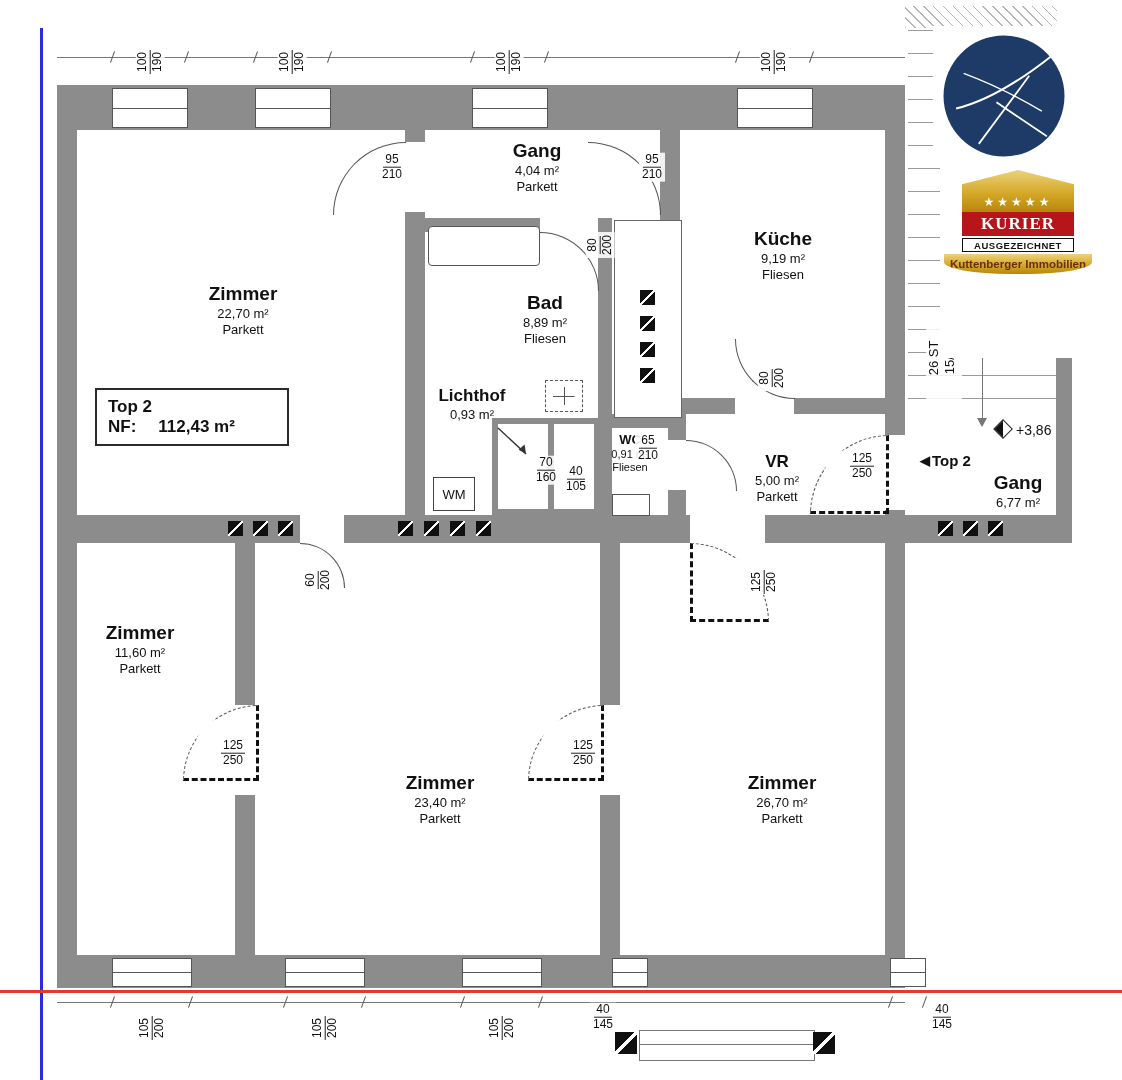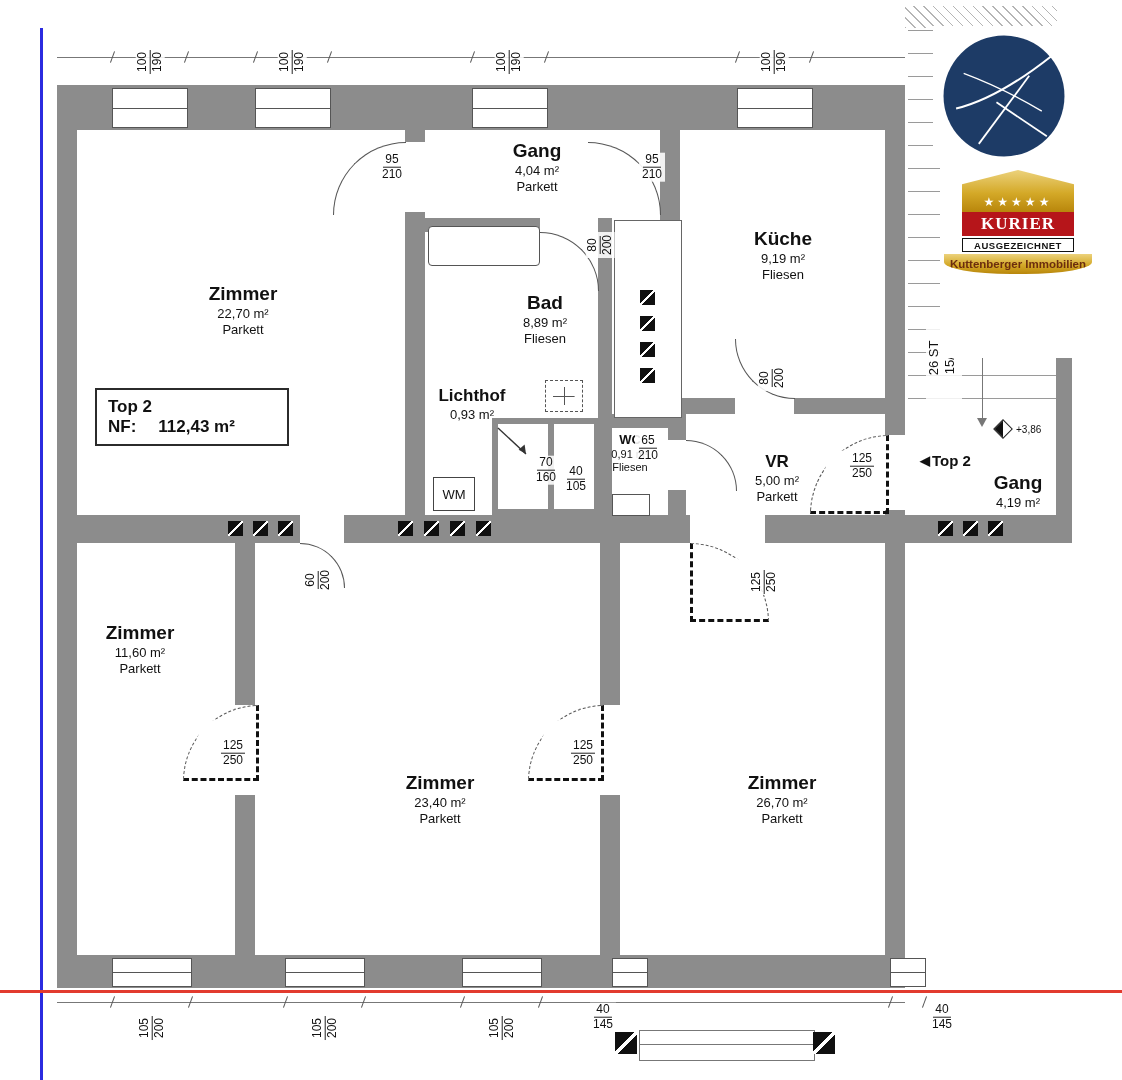--- a/index.html
+++ b/index.html
@@ -35,21 +35,21 @@
   .infobox{position:absolute;border:2px solid #2b2b2b;background:#fff;padding:7px 11px;
            font-size:17px;font-weight:bold;z-index:6;}
   .infobox .row2{display:flex;}
   .infobox .nfv{margin-left:22px;}
   .wmbox{position:absolute;border:1.5px solid #444;background:#fff;display:flex;align-items:center;
          justify-content:center;font-size:13px;z-index:5;}
   .fixture{position:absolute;border:1.5px solid #555;background:#fff;z-index:3;}
   .rot90{transform:rotate(-90deg);transform-origin:center;}
   .stairlabel{position:absolute;display:flex;flex-direction:column;align-items:center;font-size:13px;
               line-height:1.2;z-index:6;background:rgba(255,255,255,.85);}
-  .level{position:absolute;z-index:7;display:flex;align-items:center;font-size:10px;}
+  .level{position:absolute;z-index:7;display:flex;font-size:14px;}
   .diamond{width:12px;height:12px;border:1px solid #222;margin-right:6px;
            background:linear-gradient(45deg,#111 50%,#fff 50%);transform:rotate(45deg);}
   .entry{position:absolute;z-index:7;display:flex;align-items:center;font-size:15px;font-weight:bold;}
   .entry .tri{font-size:13px;margin-right:2px;}
   
   .logo-backing{position:absolute;background:#fff;z-index:8;}
   .badge-el{position:absolute;z-index:9;text-align:center;overflow:hidden;}
   .gold{background:linear-gradient(180deg,#ecd27c,#d4a928 55%,#b8860b);}
   .stars{clip-path:polygon(50% 0,100% 34%,100% 100%,0 100%,0 34%);
          color:#fff;font-size:12px;letter-spacing:3px;display:flex;align-items:flex-end;justify-content:center;padding-bottom:3px;box-sizing:border-box;}
@@ -218,21 +218,21 @@
     <div class="ar">0,91 m²</div>
     <div class="fl">Fliesen</div>
   </div>
   <div class="room md" style="left:777px;top:452px;">
     <div class="nm">VR</div>
     <div class="ar">5,00 m²</div>
     <div class="fl">Parkett</div>
   </div>
   <div class="room" style="left:1018px;top:472px;">
     <div class="nm">Gang</div>
-    <div class="ar">4,19 m²</div>
+    <div class="ar">6,77 m²</div>
   </div>
   <div class="room" style="left:140px;top:622px;">
     <div class="nm">Zimmer</div>
     <div class="ar">11,60 m²</div>
     <div class="fl">Parkett</div>
   </div>
   <div class="room" style="left:440px;top:772px;">
     <div class="nm">Zimmer</div>
     <div class="ar">23,40 m²</div>
     <div class="fl">Parkett</div>

